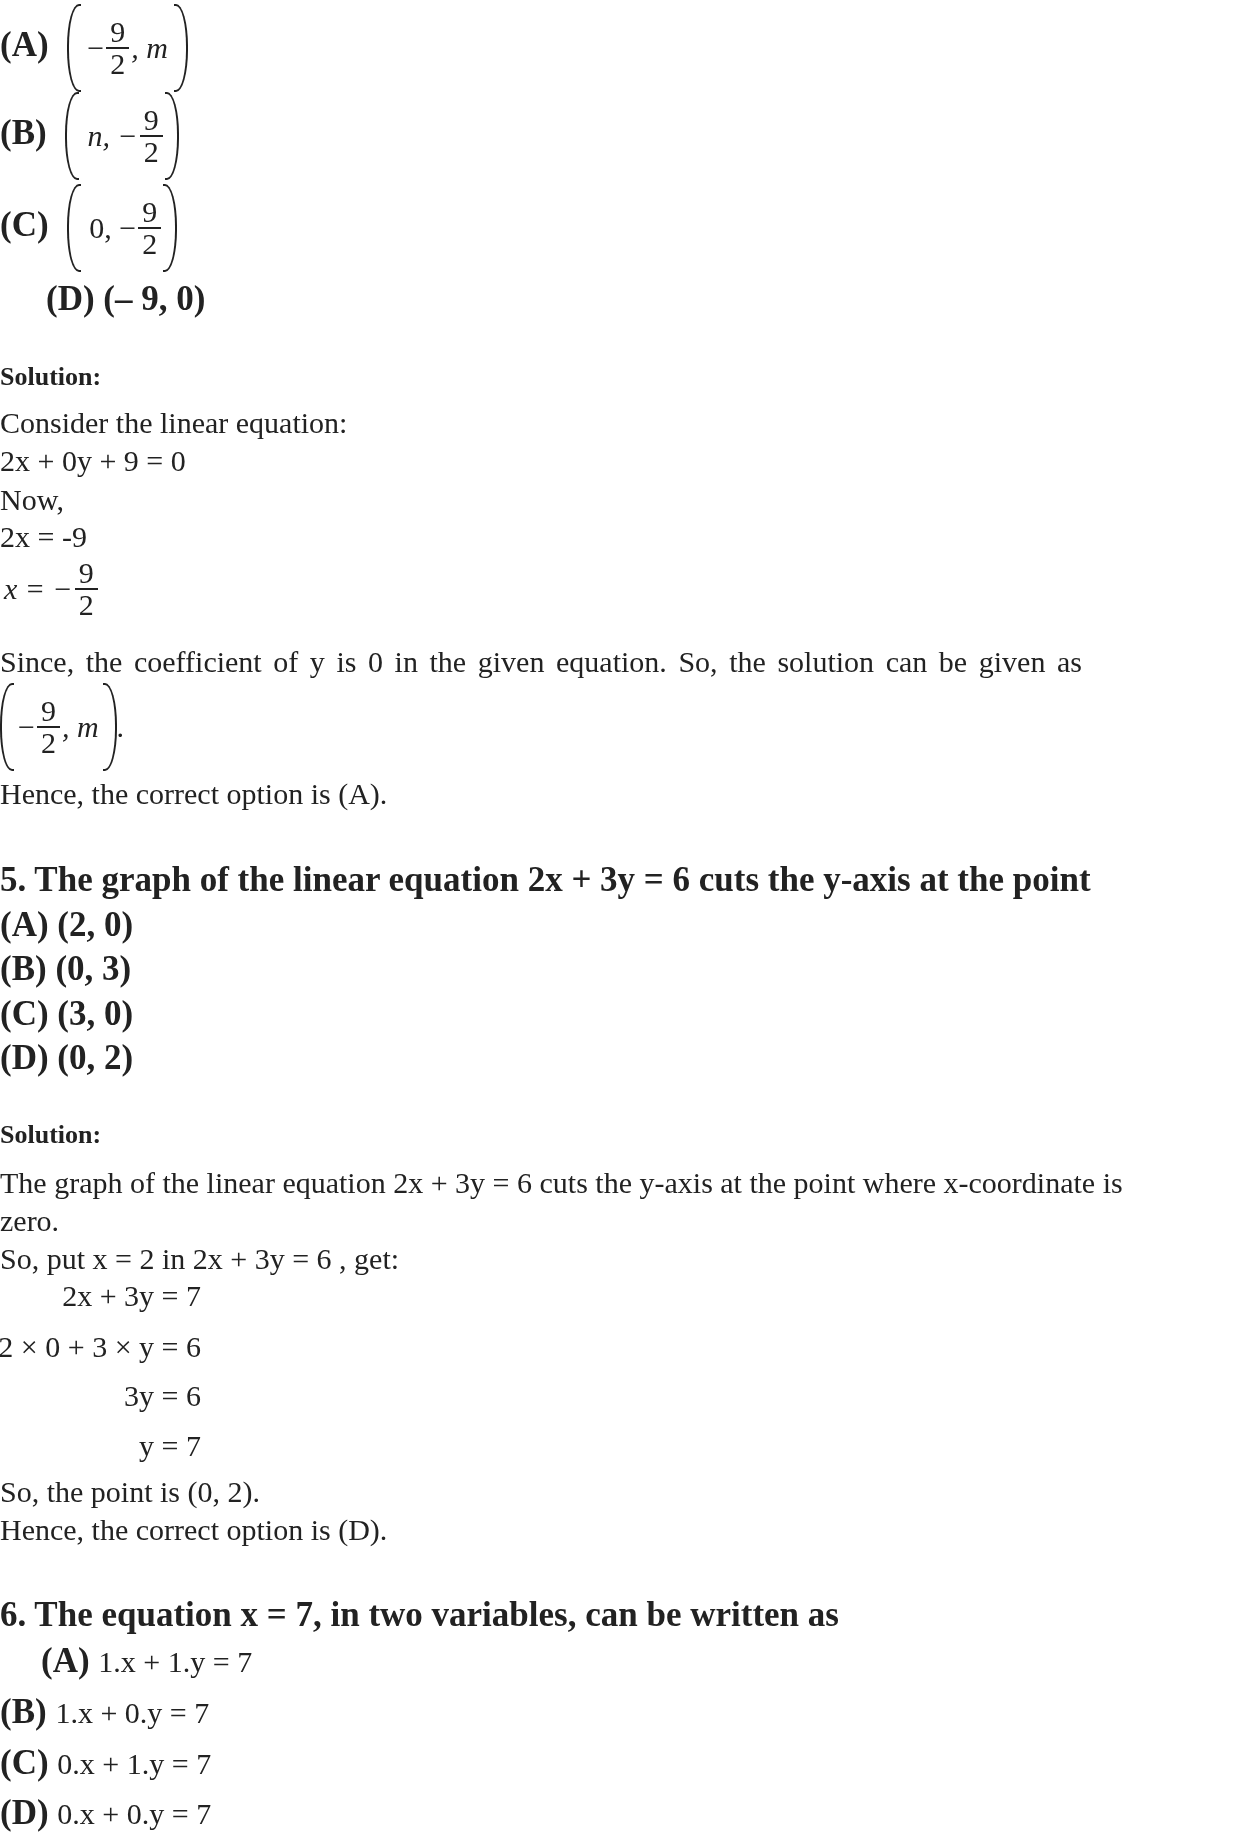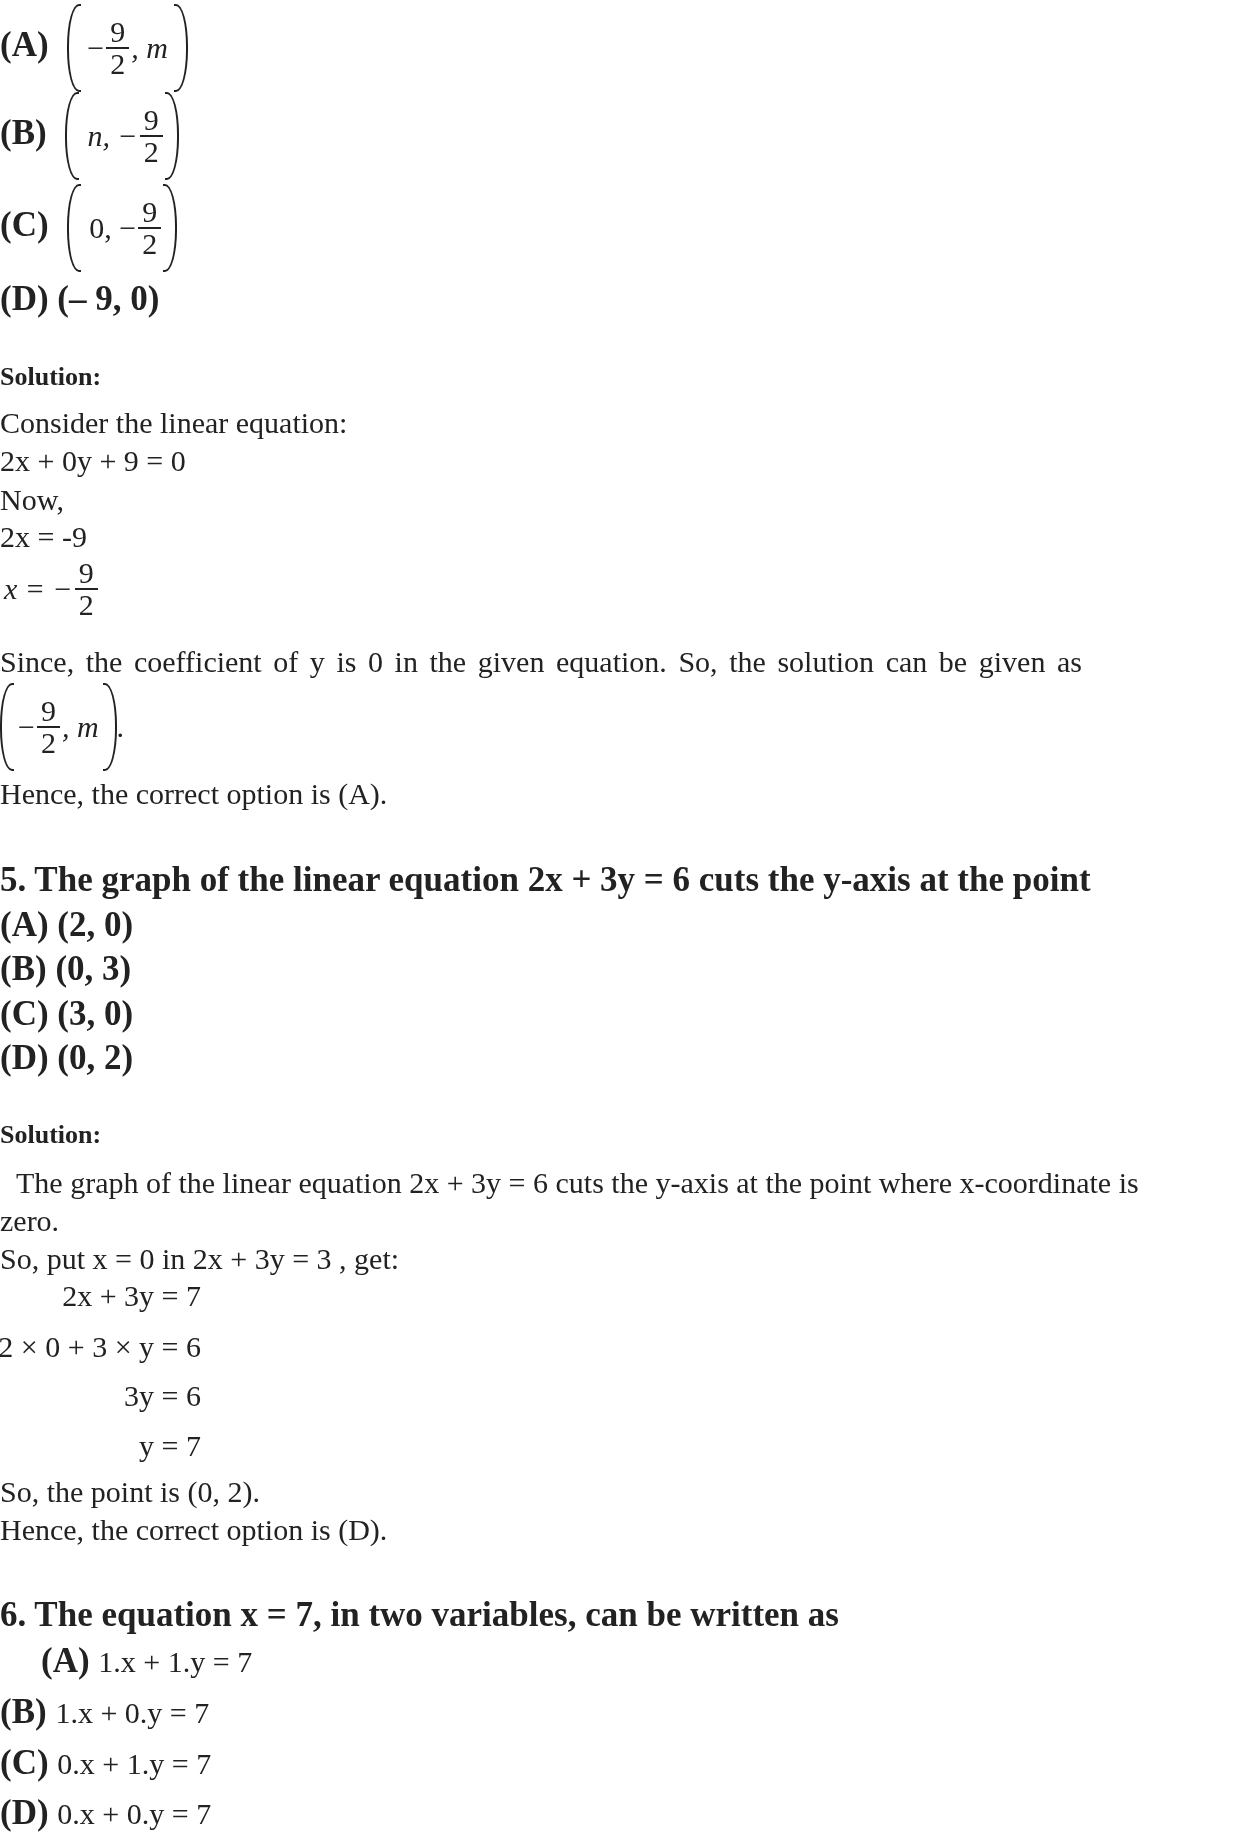--- a/index.html
+++ b/index.html
@@ -58,21 +58,21 @@
     <span class="br l"></span>
     <span style="margin-left:8px;">0, −</span>
     <span class="frac">
       <span class="n">9</span>
       <span class="d">2</span>
     </span>
     <span class="br r"></span>
   </span>
 </div>
 
-<div class="ln opt" style="top:281px;">
+<div class="ln opt" style="top:281px;padding-left:46px;">
   <span>(D)</span>
   <span>(– 9, 0)</span>
 </div>
 
 <div class="ln head" style="top:364px;">Solution:</div>
 <div class="ln reg" style="top:408px;">Consider the linear equation:</div>
 <div class="ln reg" style="top:446px;">2x + 0y + 9 = 0</div>
 <div class="ln reg" style="top:485px;">Now,</div>
 <div class="ln reg" style="top:522px;">2x  = -9</div>
 <div class="ln reg" style="top:558px; left:4px;">
@@ -108,23 +108,23 @@
   <span>(B)</span> <span>(0, 3)</span>
 </div>
 <div class="ln opt" style="top:996px;">
   <span>(C)</span> <span>(3, 0)</span>
 </div>
 <div class="ln opt" style="top:1040px;">
   <span>(D)</span> <span>(0, 2)</span>
 </div>
 
 <div class="ln head" style="top:1122px;">Solution:</div>
-<div class="ln reg justify" style="top:1168px;padding-left:16px;">The graph of the linear equation 2x + 3y = 6 cuts the y-axis at the point where x-coordinate is</div>
+<div class="ln reg justify" style="top:1168px;">The graph of the linear equation 2x + 3y = 6 cuts the y-axis at the point where x-coordinate is</div>
 <div class="ln reg" style="top:1206px;">zero.</div>
-<div class="ln reg" style="top:1244px;">So, put x = 0 in 2x + 3y = 3 , get:</div>
+<div class="ln reg" style="top:1244px;">So, put x = 2 in 2x + 3y = 6 , get:</div>
 
 <div class="eq" style="top:1281px; right:1050px;">2x + 3y = 7</div>
 <div class="eq" style="top:1332px; right:1050px;">2 × 0 + 3 × y = 6</div>
 <div class="eq" style="top:1381px; right:1050px;">3y = 6</div>
 <div class="eq" style="top:1431px; right:1050px;">y = 7</div>
 
 <div class="ln reg" style="top:1477px;">So, the point is (0, 2).</div>
 <div class="ln reg" style="top:1515px;">Hence, the correct option is (D).</div>
 
 <div class="ln q" style="top:1597px;">6. The equation x = 7, in two variables, can be written as</div>

